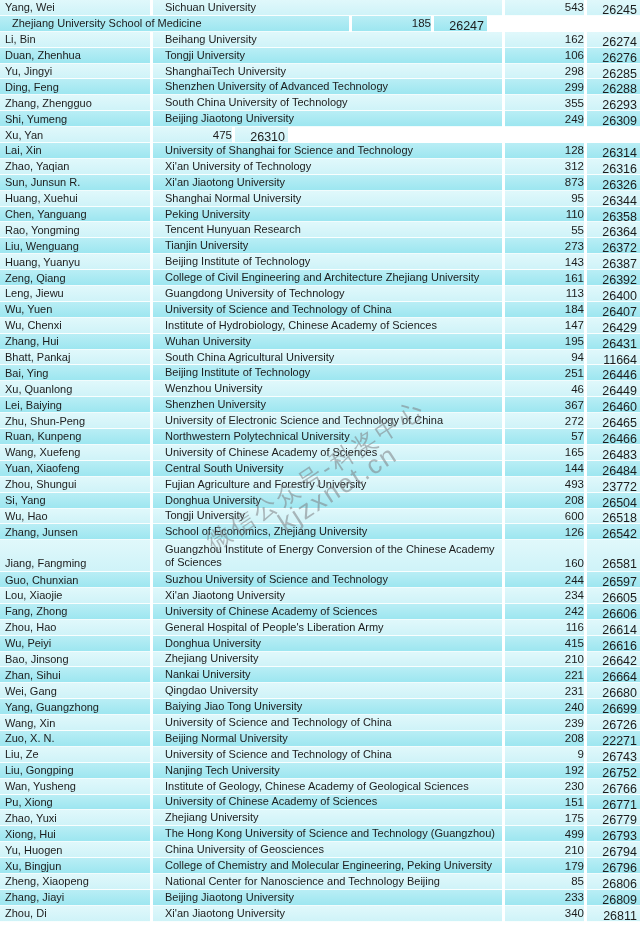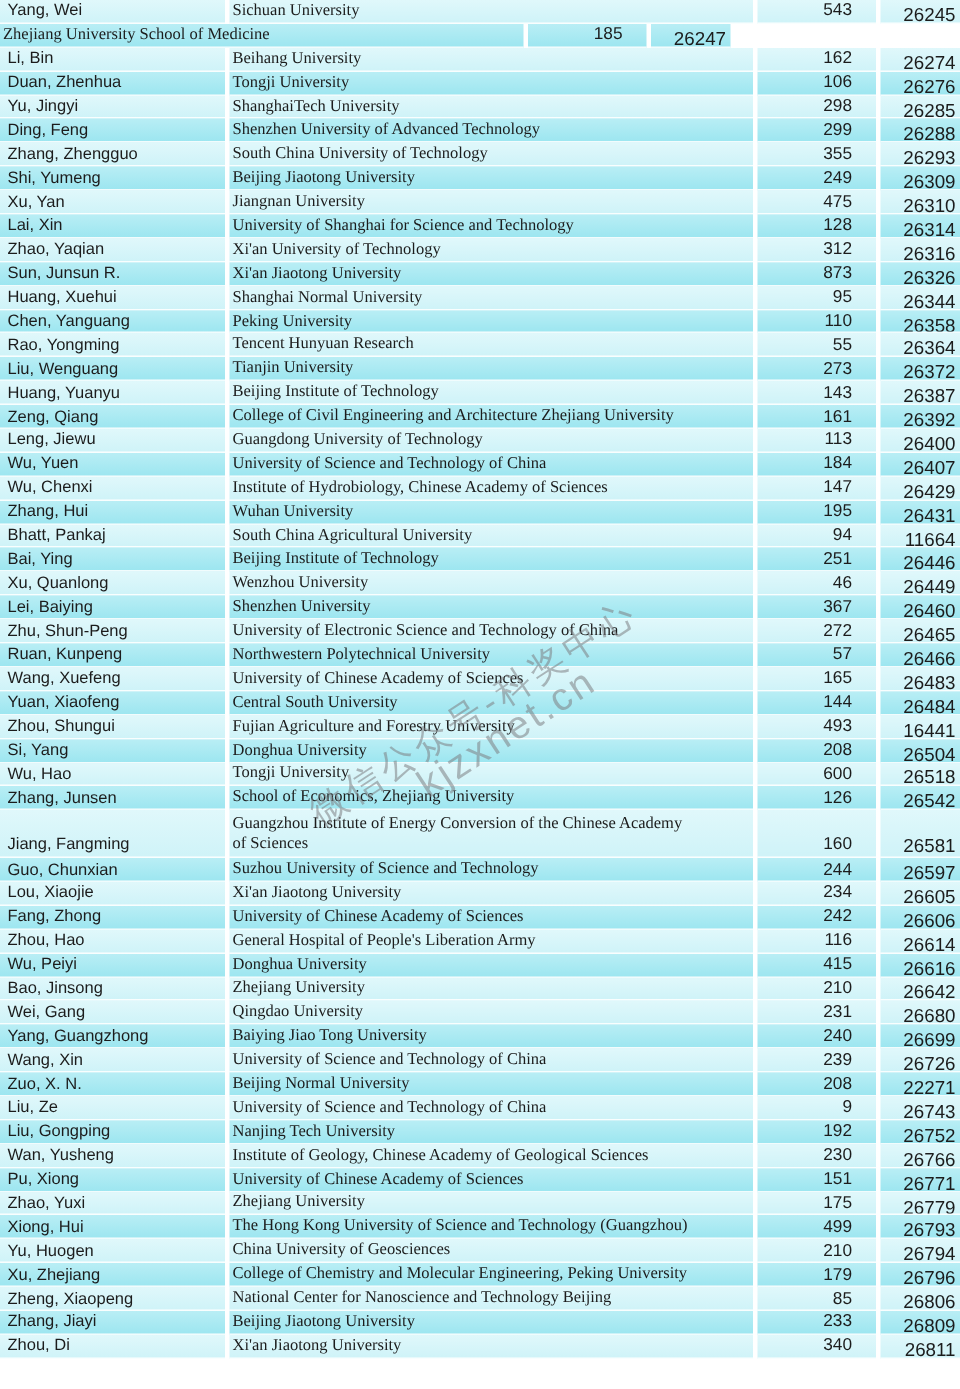--- a/index.html
+++ b/index.html
@@ -45,30 +45,29 @@
     background: linear-gradient(180deg, #b9eef5 0%, #9de6f0 100%);
   }
   .c-name {
     width: 150px;
     flex: 0 0 150px;
     padding-left: 5px;
   }
   .c-aff {
     width: 349px;
     flex: 0 0 349px;
-    padding-left: 2px;
+    padding-left: 12px;
     line-height: 13px;
     white-space: pre-line;
-    font-family: Liberation Serif, serif;
   }
   .c-count {
     width: 79px;
     flex: 0 0 79px;
     justify-content: flex-end;
-    padding-right: 16px;
+    padding-right: 0;
     font-size: 11.5px;
     text-align: center;
   }
   .c-rank {
     width: 53px;
     flex: 0 0 53px;
     justify-content: flex-end;
     padding-right: 3px;
     padding-top: 5px;
     font-size: 12.5px;
@@ -153,21 +152,20 @@
       <div class="cell c-rank">26293</div>
     </div>
     <div class="row dark">
       <div class="cell c-name">Shi, Yumeng</div>
       <div class="cell c-aff">Beijing Jiaotong University</div>
       <div class="cell c-count">249</div>
       <div class="cell c-rank">26309</div>
     </div>
     <div class="row light">
       <div class="cell c-name">Xu, Yan</div>
-      <div class="cell c-aff">Jiangnan University</div>
       <div class="cell c-count">475</div>
       <div class="cell c-rank">26310</div>
     </div>
     <div class="row dark">
       <div class="cell c-name">Lai, Xin</div>
       <div class="cell c-aff">University of Shanghai for Science and Technology</div>
       <div class="cell c-count">128</div>
       <div class="cell c-rank">26314</div>
     </div>
     <div class="row light">
@@ -287,21 +285,21 @@
     <div class="row dark">
       <div class="cell c-name">Yuan, Xiaofeng</div>
       <div class="cell c-aff">Central South University</div>
       <div class="cell c-count">144</div>
       <div class="cell c-rank">26484</div>
     </div>
     <div class="row light">
       <div class="cell c-name">Zhou, Shungui</div>
       <div class="cell c-aff">Fujian Agriculture and Forestry University</div>
       <div class="cell c-count">493</div>
-      <div class="cell c-rank">16441</div>
+      <div class="cell c-rank">23772</div>
     </div>
     <div class="row dark">
       <div class="cell c-name">Si, Yang</div>
       <div class="cell c-aff">Donghua University</div>
       <div class="cell c-count">208</div>
       <div class="cell c-rank">26504</div>
     </div>
     <div class="row light">
       <div class="cell c-name">Wu, Hao</div>
       <div class="cell c-aff">Tongji University</div>
@@ -350,20 +348,26 @@
       <div class="cell c-aff">Donghua University</div>
       <div class="cell c-count">415</div>
       <div class="cell c-rank">26616</div>
     </div>
     <div class="row light">
       <div class="cell c-name">Bao, Jinsong</div>
       <div class="cell c-aff">Zhejiang University</div>
       <div class="cell c-count">210</div>
       <div class="cell c-rank">26642</div>
     </div>
+    <div class="row dark">
+      <div class="cell c-name">Zhan, Sihui</div>
+      <div class="cell c-aff">Nankai University</div>
+      <div class="cell c-count">221</div>
+      <div class="cell c-rank">26664</div>
+    </div>
     <div class="row light">
       <div class="cell c-name">Wei, Gang</div>
       <div class="cell c-aff">Qingdao University</div>
       <div class="cell c-count">231</div>
       <div class="cell c-rank">26680</div>
     </div>
     <div class="row dark">
       <div class="cell c-name">Yang, Guangzhong</div>
       <div class="cell c-aff">Baiying Jiao Tong University</div>
       <div class="cell c-count">240</div>
@@ -417,21 +421,21 @@
       <div class="cell c-count">499</div>
       <div class="cell c-rank">26793</div>
     </div>
     <div class="row light">
       <div class="cell c-name">Yu, Huogen</div>
       <div class="cell c-aff">China University of Geosciences</div>
       <div class="cell c-count">210</div>
       <div class="cell c-rank">26794</div>
     </div>
     <div class="row dark">
-      <div class="cell c-name">Xu, Zhejiang</div>
+      <div class="cell c-name">Xu, Bingjun</div>
       <div class="cell c-aff">College of Chemistry and Molecular Engineering, Peking University</div>
       <div class="cell c-count">179</div>
       <div class="cell c-rank">26796</div>
     </div>
     <div class="row light">
       <div class="cell c-name">Zheng, Xiaopeng</div>
       <div class="cell c-aff">National Center for Nanoscience and Technology Beijing</div>
       <div class="cell c-count">85</div>
       <div class="cell c-rank">26806</div>
     </div>

